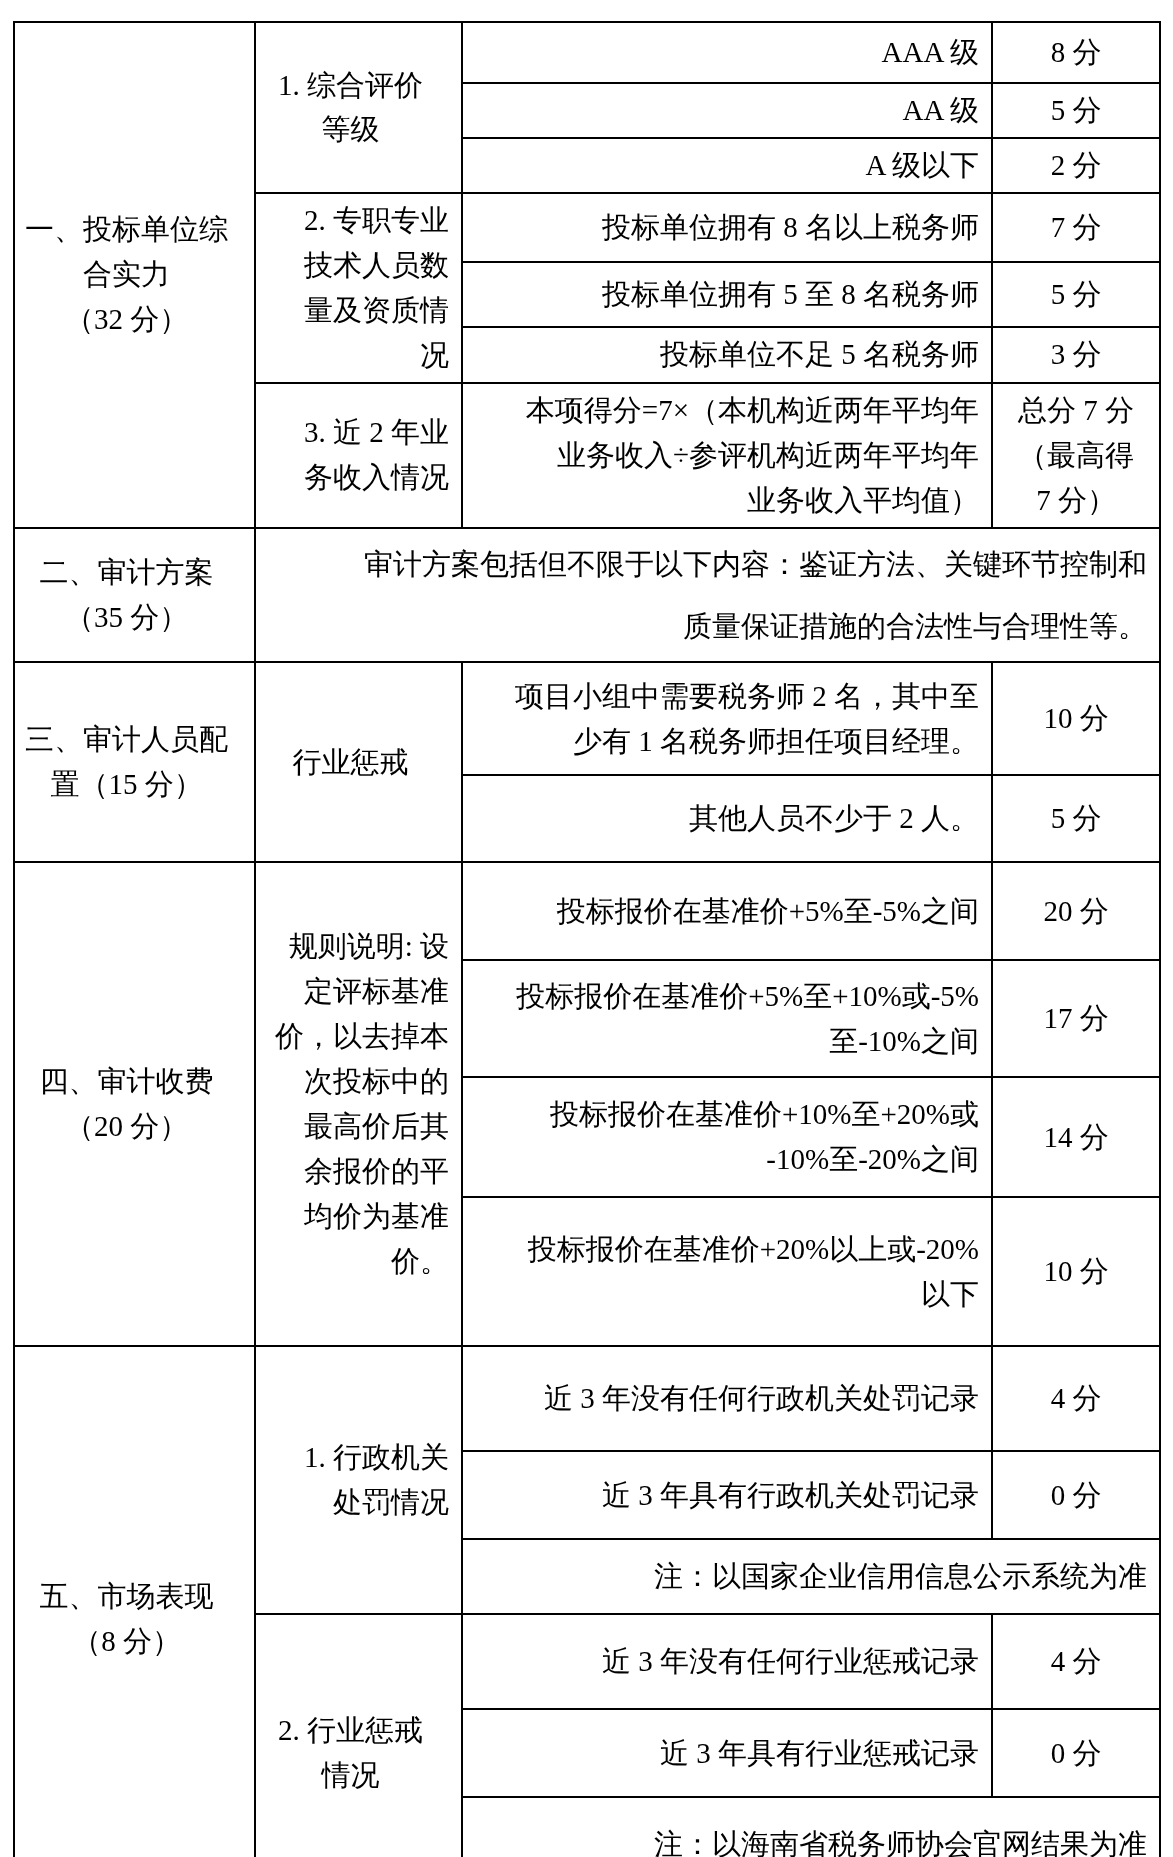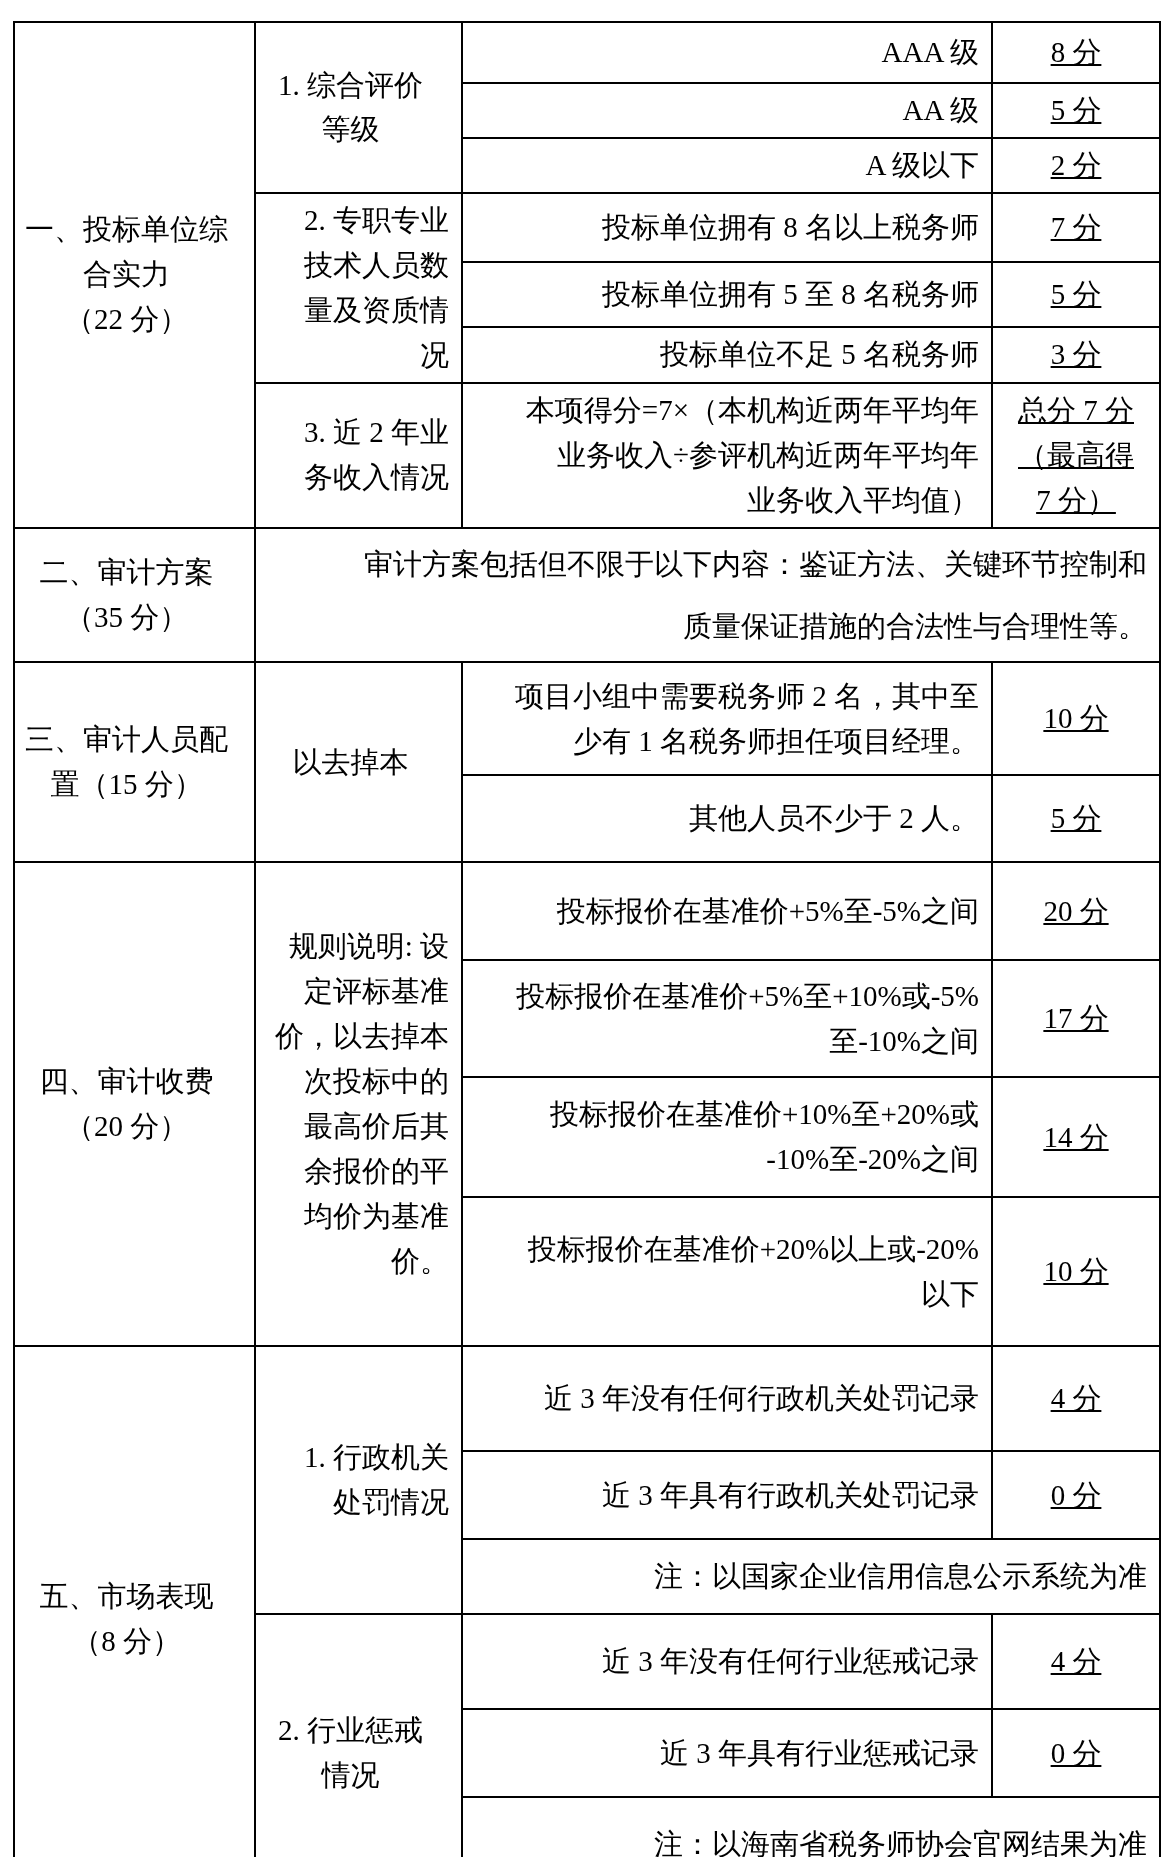--- a/index.html
+++ b/index.html
@@ -25,39 +25,39 @@
     font-size: 29px;
     line-height: 1.55;
     vertical-align: middle;
     white-space: pre-line;
     padding: 4px 12px;
     overflow: hidden;
     box-sizing: border-box;
   }
   td.center { text-align: center; padding-left: 6px; padding-right: 22px; }
   td.left   { text-align: right; }
-  td.score  { text-align: center; padding-left: 4px; padding-right: 4px; text-decoration: underline; }
+  td.score  { text-align: center; padding-left: 4px; padding-right: 4px; }
   td.loose  { line-height: 2.15; margin-left: 14px; }
 </style>
 </head>
 <body>
 
 <table class="eval">
   <colgroup>
     <col style="width:241px">
     <col style="width:207px">
     <col style="width:530px">
     <col style="width:168px">
   </colgroup>
 
   <tbody>
       <tr style="height:61px">
     <td class="center" rowspan="7">一、投标单位综
 合实力
-（22 分）</td>
+（32 分）</td>
     <td class="center" rowspan="3">1. 综合评价
 等级</td>
     <td class="left">AAA 级</td>
     <td class="score">8 分</td>
   </tr>
   <tr style="height:55px">
     <td class="left">AA 级</td>
     <td class="score">5 分</td>
   </tr>
   <tr style="height:52px">
@@ -94,21 +94,21 @@
   <tr style="height:127px">
     <td class="center">二、审计方案
 （35 分）</td>
     <td class="left loose" colspan="3">审计方案包括但不限于以下内容：鉴证方法、关键环节控制和
 质量保证措施的合法性与合理性等。</td>
   </tr>
 
   <tr style="height:113px">
     <td class="center" rowspan="2">三、审计人员配
 置（15 分）</td>
-    <td class="center" rowspan="2">以去掉本</td>
+    <td class="center" rowspan="2">行业惩戒</td>
     <td class="left">项目小组中需要税务师 2 名，其中至
 少有 1 名税务师担任项目经理。</td>
     <td class="score">10 分</td>
   </tr>
   <tr style="height:87px">
     <td class="left">其他人员不少于 2 人。</td>
     <td class="score">5 分</td>
   </tr>
 
   <tr style="height:98px">

